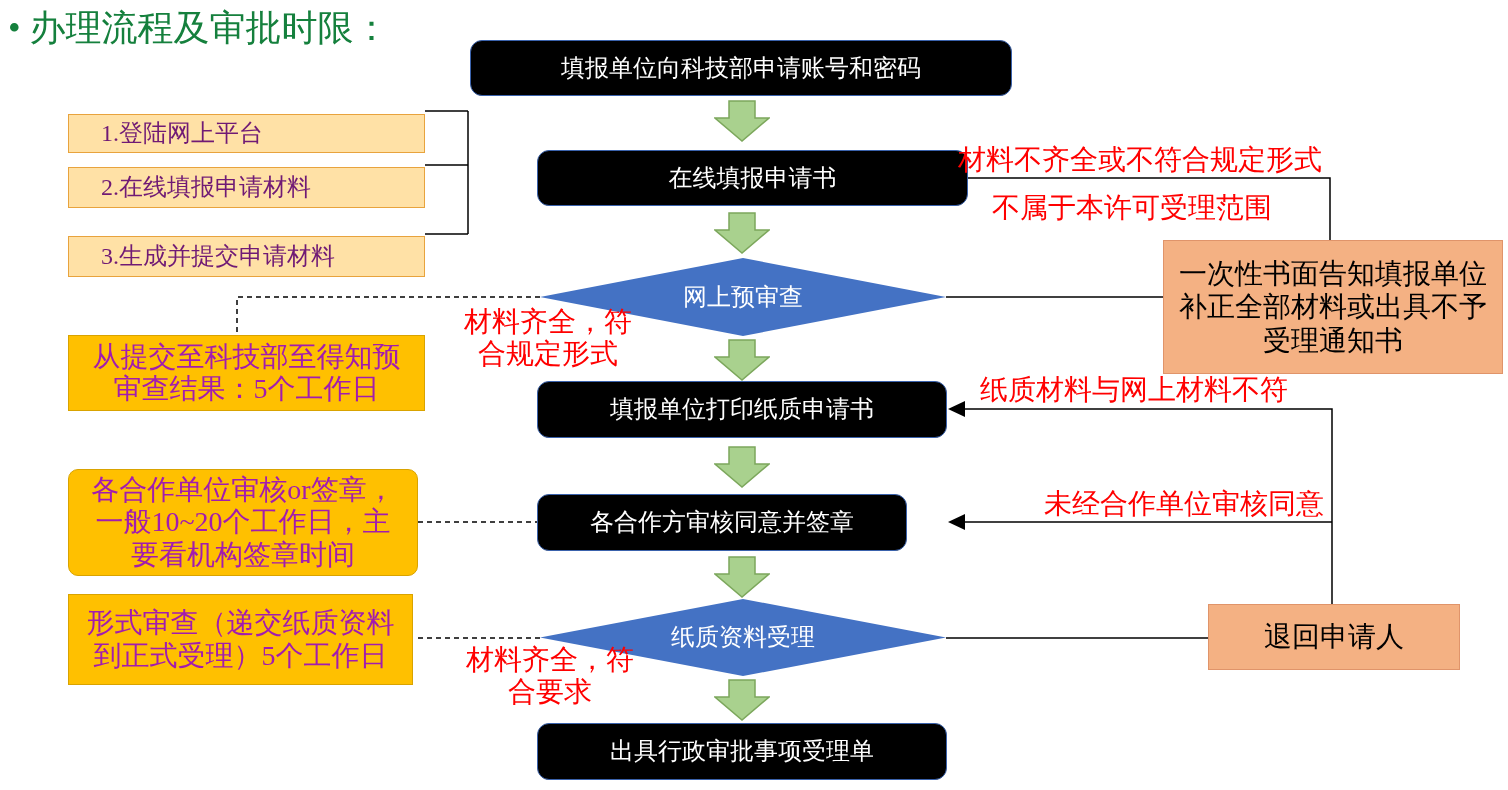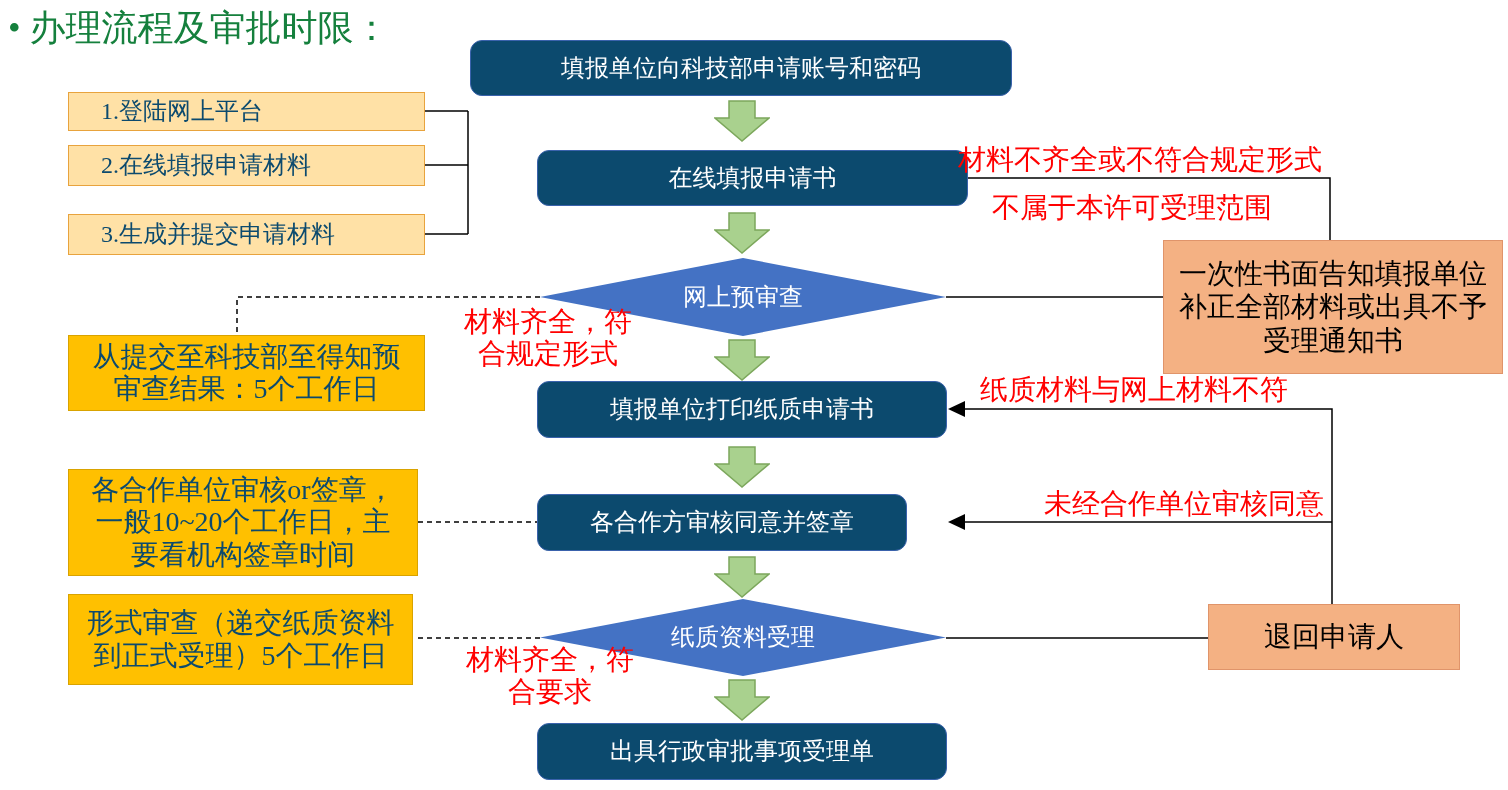--- a/index.html
+++ b/index.html
@@ -7,26 +7,26 @@
   body { font-family:"Liberation Serif","DejaVu Serif",serif; }
   .canvas { position:relative; width:1508px; height:790px; background:#ffffff; overflow:hidden; }
 
   .wires { position:absolute; left:0; top:0; width:1508px; height:790px; z-index:1; pointer-events:none; }
   .wires line, .wires polyline { stroke:#000; stroke-width:1.5; fill:none; }
   .wires .dashed { stroke-dasharray:5 4; }
   .wires polygon.head { fill:#000; stroke:none; }
 
   .node { position:absolute; display:flex; align-items:center; justify-content:center;
           text-align:center; z-index:2; line-height:1.2; }
-  .blue { background:#0c4a6e; border:1px solid #3A62AC; border-radius:12px; color:#fff; font-size:24px; }
+  .blue { background:#000000; border:1px solid #3A62AC; border-radius:12px; color:#fff; font-size:24px; }
   .diamond { background:#4472C4; color:#fff; font-size:24px;
              clip-path:polygon(50% 0, 100% 50%, 50% 100%, 0 50%); }
-  .lightbox { background:#FFE1A6; border:1px solid #E8A33D; color:#0c4a6e; font-size:24px;
-              justify-content:flex-start; padding-left:32px; text-align:left; }
-  .gold { background:#FFC000; border:1px solid #D9A300; color:#0c4a6e; font-size:28px;
+  .lightbox { background:#FFE1A6; border:1px solid #E8A33D; color:#701a75; font-size:24px;
+              justify-content:flex-start; padding-left:32px; text-align:left;margin-top:22px; }
+  .gold { background:#FFC000; border:1px solid #D9A300; color:#a21caf; font-size:28px;
           line-height:1.15; white-space:pre-line; }
   .salmon { background:#F4B183; border:1px solid #E0946A; color:#000; font-size:28px;
             line-height:1.2; white-space:pre-line; }
   .redlabel { position:absolute; color:#FF0000; font-size:28px; z-index:3;
               white-space:pre-line; text-align:center; line-height:1.15; }
   .title { position:absolute; left:8px; top:4px; font-size:36px; color:#15803d; z-index:2; }
   .down-arrow { position:absolute; width:56px; height:42px; z-index:2; }
 </style>
 </head>
 <body>
@@ -89,21 +89,21 @@
   <svg class="down-arrow" style="left:714px;top:679px;" viewBox="0 0 56 42">
     <polygon points="15,1 41,1 41,18 55,18 28,41 1,18 15,18" fill="#A9D18E" stroke="#7CA75C" stroke-width="1.5"></polygon>
   </svg>
 
   <div class="node lightbox" style="left:68px;top:92px;width:357px;height:39px;">1.登陆网上平台</div>
   <div class="node lightbox" style="left:68px;top:145px;width:357px;height:41px;">2.在线填报申请材料</div>
   <div class="node lightbox" style="left:68px;top:214px;width:357px;height:41px;">3.生成并提交申请材料</div>
 
   <div class="node gold" style="left:68px;top:335px;width:357px;height:76px;">从提交至科技部至得知预
 审查结果：5个工作日</div>
-  <div class="node gold" style="left:68px;top:469px;width:350px;height:107px;">各合作单位审核or签章，
+  <div class="node gold" style="left:68px;top:469px;width:350px;height:107px;border-radius:10px;">各合作单位审核or签章，
 一般10~20个工作日，主
 要看机构签章时间</div>
   <div class="node gold" style="left:68px;top:594px;width:345px;height:91px;font-family:Liberation Serif, serif;">形式审查（递交纸质资料
 到正式受理）5个工作日</div>
 
   <div class="node salmon" style="left:1163px;top:240px;width:340px;height:134px;">一次性书面告知填报单位
 补正全部材料或出具不予
 受理通知书</div>
   <div class="node salmon" style="left:1208px;top:604px;width:252px;height:66px;">退回申请人</div>
 

